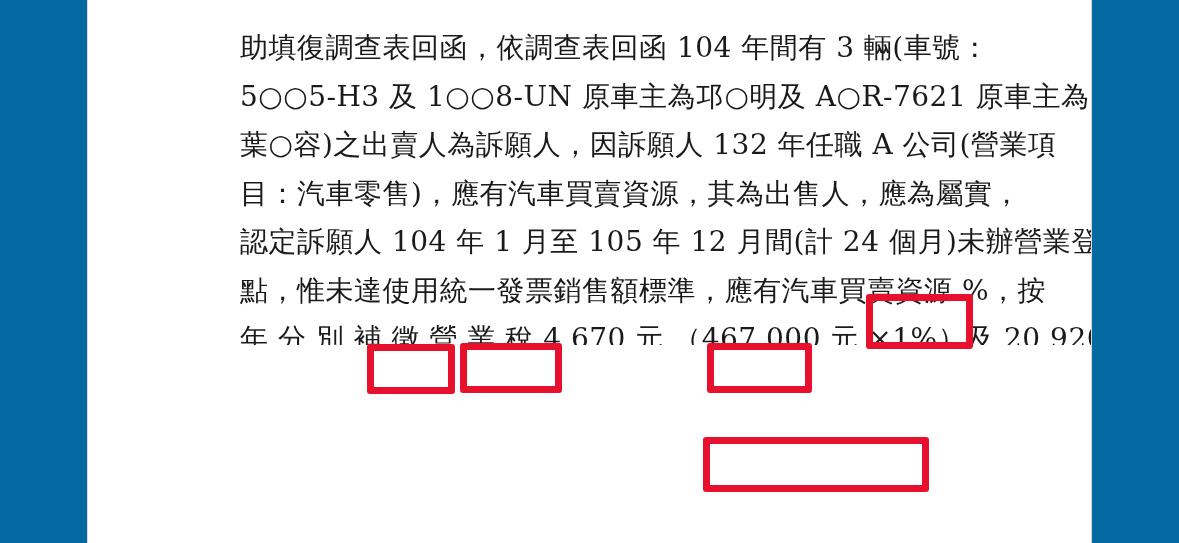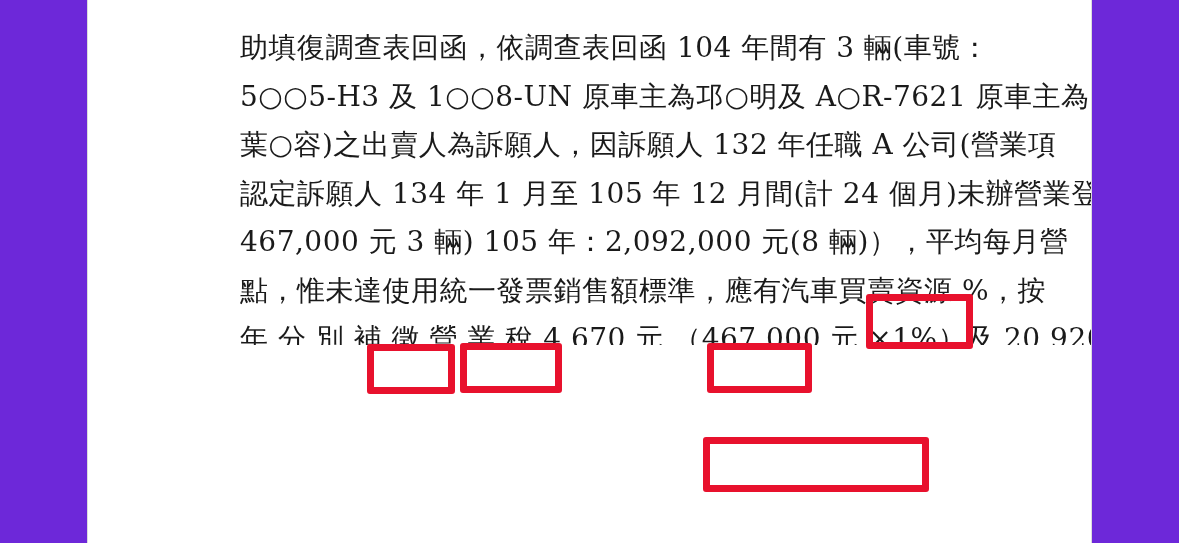--- a/index.html
+++ b/index.html
@@ -7,21 +7,21 @@
     padding: 0;
     background: #e8e8e8;
     width: 1179px;
     height: 543px;
     overflow: hidden;
   }
   #viewport {
     position: relative;
     width: 1179px;
     height: 543px;
-    background: #6d28d9;
+    background: #0369a1;
     font-family: "Liberation Serif", serif;
   }
   #page {
     position: absolute;
     left: 88px;
     top: 0;
     width: 1003px;
     height: 543px;
     background: #ffffff;
     box-shadow: 0 0 0 1px #dcdcdc;
@@ -80,24 +80,24 @@
       <div class="line">
         <span class="txt">助填復調查表回函，依調查表回函 104 年間有 3 輛(車號：</span>
       </div>
       <div class="line">
         <span class="txt">5○○5-H3 及 1○○8-UN 原車主為邛○明及 A○R-7621 原車主為</span>
       </div>
       <div class="line">
         <span class="txt">葉○容)之出賣人為訴願人，因訴願人 132 年任職 A 公司(營業項</span>
       </div>
       <div class="line">
-        <span class="txt">認定訴願人 134 年 1 月至 105 年 12 月間(計 24 個月)未辦營業登</span>
+        <span class="txt">目：汽車零售)，應有汽車買賣資源，其為出售人，應為屬實，</span>
       </div>
       <div class="line">
-        <span class="txt">467,000 元 3 輛) 105 年：2,092,000 元(8 輛)），平均每月營</span>
+        <span class="txt">認定訴願人 104 年 1 月至 105 年 12 月間(計 24 個月)未辦營業登</span>
       </div>
       <div class="line">
         <span class="txt">點，惟未達使用統一發票銷售額標準，應有汽車買賣資源 %，按</span>
       </div>
       <div class="line last-clip">
         <span class="txt">年 分 別 補 徵 營 業 稅 4,670 元 （467,000 元 ×1%）及 20,920 元</span>
       </div>
     </div>
 
     <div class="hl" id="hl0" style="left: 778px; top: 294px; width: 107px; height: 55px; border-color: rgb(232, 17, 45);"></div>

